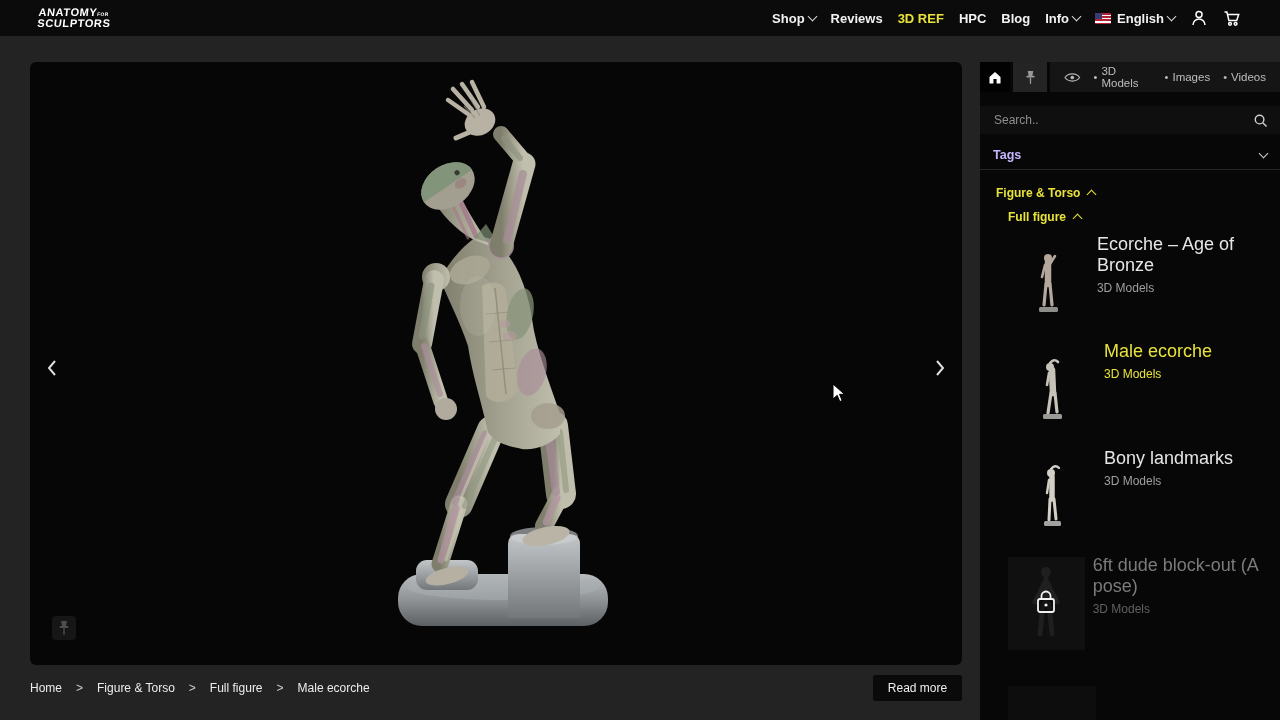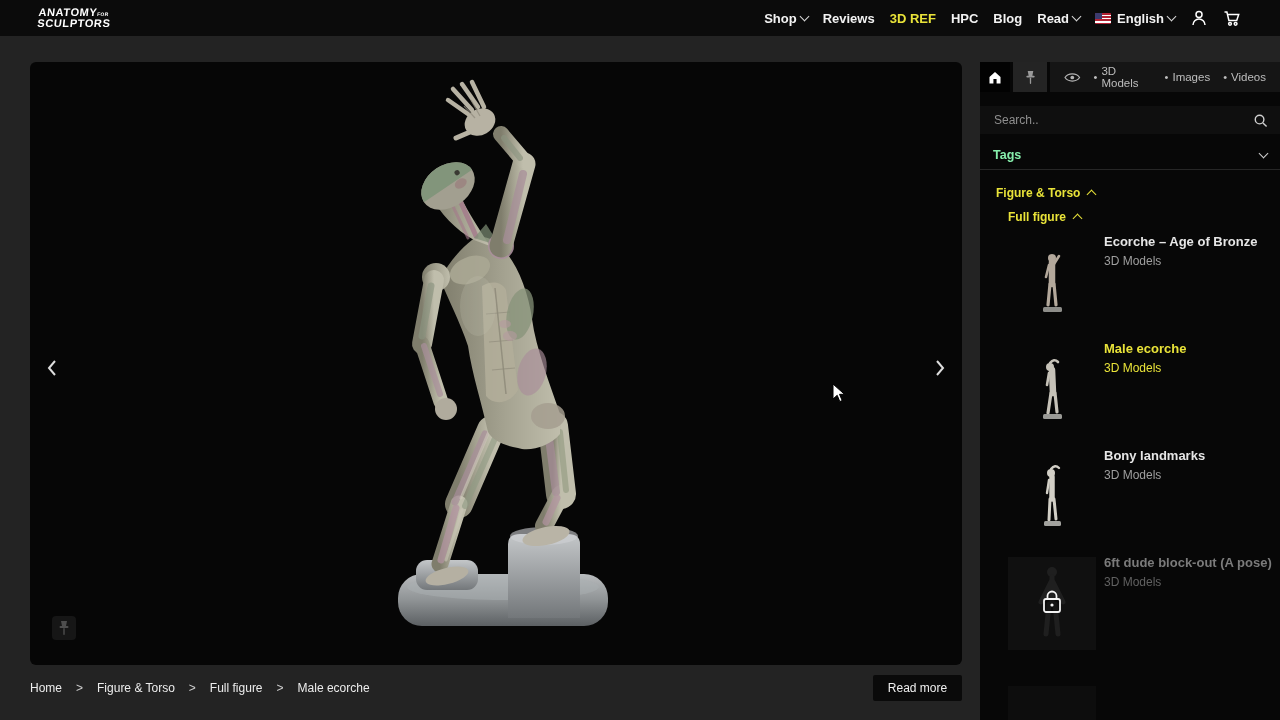--- a/index.html
+++ b/index.html
@@ -37,30 +37,30 @@
   .tab-pin{width:34px;background:#242424;display:flex;align-items:center;justify-content:center;cursor:pointer;}
   .tab-filters{flex:1;background:#151515;display:flex;align-items:center;gap:13px;padding:0 14px;}
   .filter-label{color:#bdbdbd;font-size:11.5px;display:flex;align-items:center;gap:4px;cursor:pointer;}
   .filter-label .dot{font-size:11px;color:#bdbdbd;}
   .search{margin-top:14px;height:28px;background:#0f0f0f;display:flex;align-items:center;padding:0 12px;}
   .search input{flex:1;background:transparent;border:none;outline:none;color:#e8e8e8;font-size:12px;
                 font-family:"Liberation Sans",sans-serif;}
   .search input::placeholder{color:#8f8f8f;}
   .tagsrow{margin-top:6px;height:29px;display:flex;align-items:center;justify-content:space-between;
            padding:0 13px;border-bottom:1px solid #262626;cursor:pointer;}
-  .tags-label{color:#86efac;font-size:12.5px;font-weight:600;}
+  .tags-label{color:#c4b5fd;font-size:12.5px;font-weight:600;}
   .allcontent{padding:11px 16px 9px;color:var(--accent,#e9e339);font-size:12px;font-weight:600;cursor:pointer;}
   .cat{margin-top:16px;padding-left:16px;color:var(--accent,#e9e339);font-size:12px;font-weight:700;
        display:flex;align-items:center;gap:8px;cursor:pointer;}
   .subcat{margin-top:10px;padding-left:28px;}
   .list{margin-top:6px;}
   .item{height:107px;display:flex;cursor:pointer;}
   .thumb{width:88px;height:93px;margin-left:28px;margin-top:6px;display:flex;align-items:center;justify-content:center;position:relative;}
   .item-text{margin-left:8px;padding-top:4px;}
-  .item-title{font-size:13px;color:#e6e6e6;font-weight:700;}
+  .item-title{font-size:18px;color:#e6e6e6;font-weight:400;}
   .item-sub{font-size:12px;color:#9f9f9f;margin-top:5px;}
   .item.active .item-title,.item.active .item-sub{color:var(--accent,#e9e339);}
   .item.locked .thumb{background:#101010;}
   .item.locked .item-title{color:#7b7b7b;}
   .item.locked .item-sub{color:#616161;}
   .lock-overlay{position:absolute;left:50%;top:50%;transform:translate(-50%,-50%);}
   .partial-thumb{position:absolute;left:28px;top:624px;width:88px;height:34px;background:#0d0d0d;}
   
   .breadcrumb{position:absolute;left:30px;top:681px;font-size:12px;color:#ececec;display:flex;gap:14px;align-items:center;}
   .crumb{cursor:pointer;}
@@ -90,21 +90,21 @@
       <div class="nav-item accent">
         <span>3D REF</span>
       </div>
       <div class="nav-item">
         <span>HPC</span>
       </div>
       <div class="nav-item">
         <span>Blog</span>
       </div>
       <div class="nav-item">
-        <span>Read</span>
+        <span>Info</span>
           <span class="chev"></span>
       </div>
       <div class="nav-item">
         <span class="flag">
             <i></i>
           </span>
         <span>English</span>
           <span class="chev"></span>
       </div>
       <div class="icon-btn">

